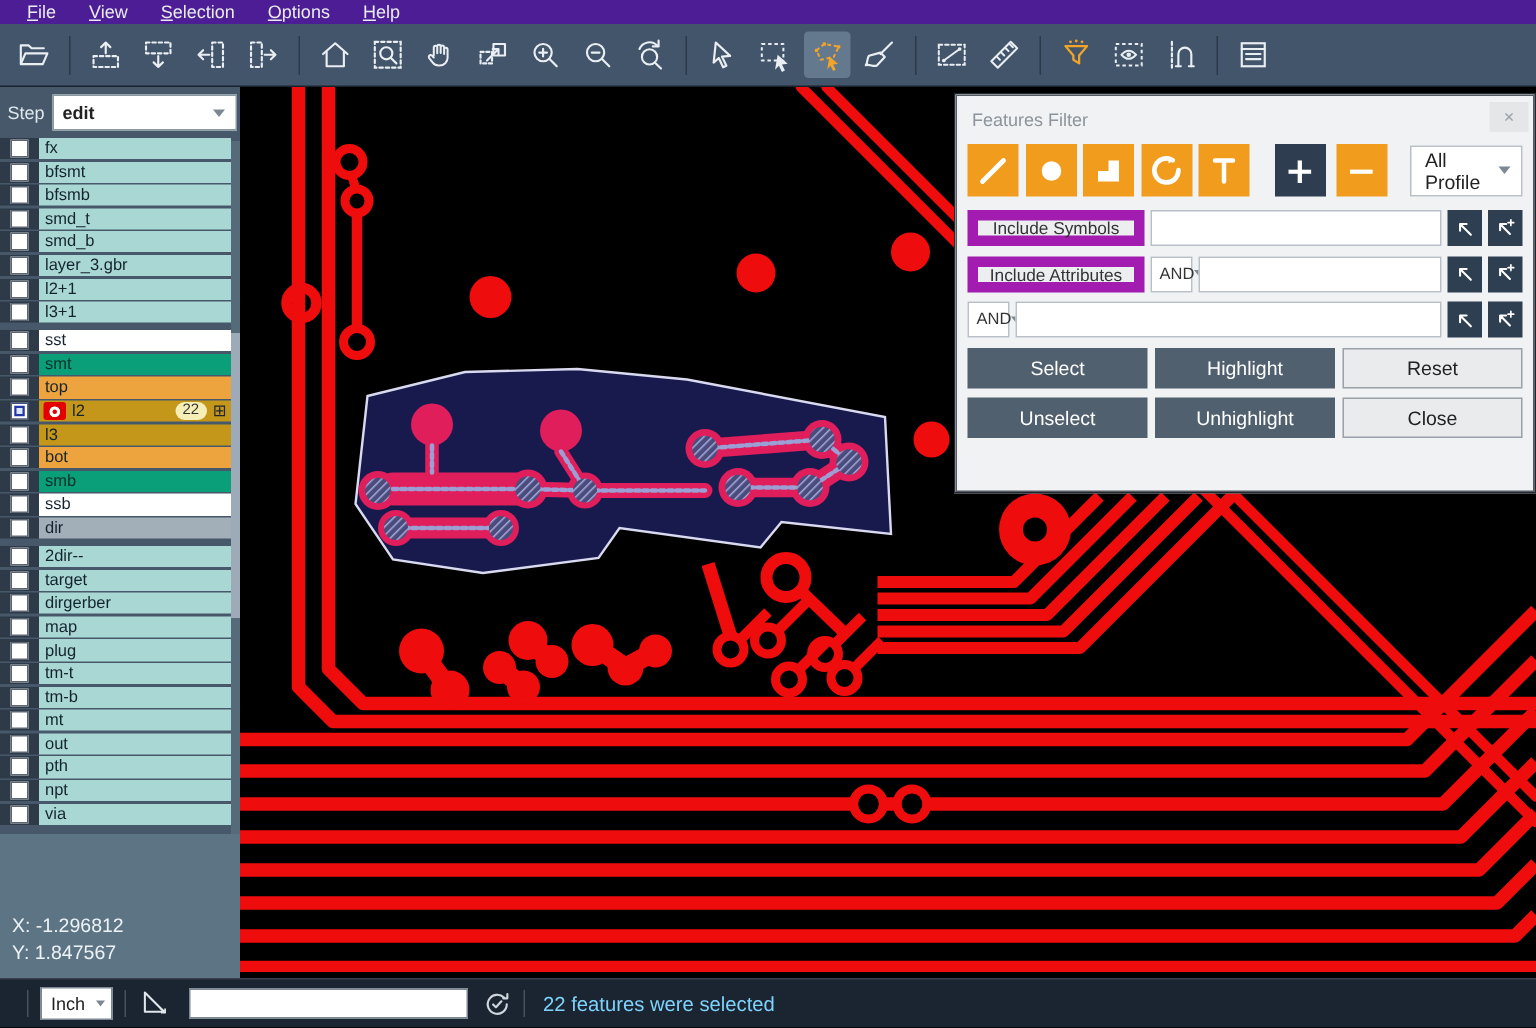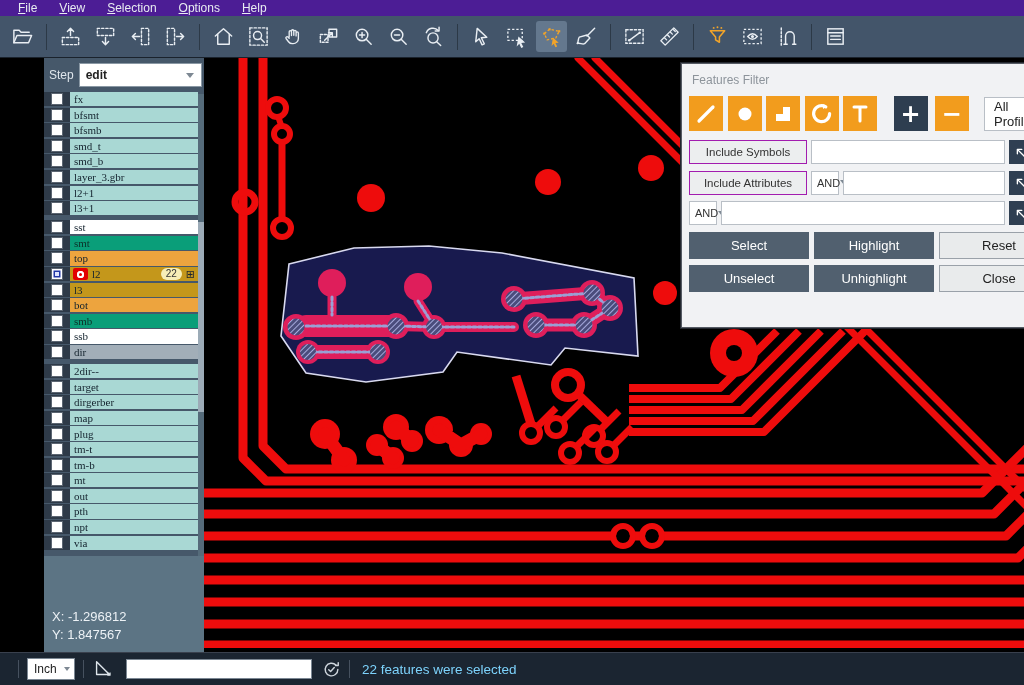--- a/index.html
+++ b/index.html
@@ -16,21 +16,21 @@
   
   .toolbar { height:42px; background:#43556a; border-bottom:1px solid #1a222c;
     display:flex; align-items:center; padding-left:5px; flex:0 0 auto; }
   .tbtn { width:31px; height:31px; display:flex; align-items:center; justify-content:center;
     border-radius:3px; margin:0 2px; flex:0 0 auto; }
   .tbtn svg { width:23px; height:23px; }
   .tbtn.active { background:#64788e; }
   .tsep { width:1px; height:26px; background:#2c3947; margin:0 6px; flex:0 0 auto; }
 
   
-  .main { flex:1 1 auto; display:flex; min-height:0;padding-left:44px; }
+  .main { flex:1 1 auto; display:flex; min-height:0; }
 
   
   .sidebar { width:160px; background:#46586a; position:relative; flex:0 0 auto; }
   .stepbar { height:34px; display:flex; align-items:center; padding:0 2px 0 5px; gap:5px; }
   .steplabel { color:#dfe6ec; font-size:12px; }
   .stepcombo { flex:1; height:24px; background:#fff; border:1px solid #8a98a4; display:flex;
     align-items:center; padding-left:6px; font-size:12px; font-weight:bold; color:#222; }
   .stepcombo .grow { flex:1; }
   .chevdn { width:0; height:0; border-left:4px solid transparent; border-right:4px solid transparent;
     border-top:5px solid #7d8893; margin-right:7px; }
@@ -46,21 +46,21 @@
   .namecell.teal { background:#a9d8d4; }
   .namecell.white { background:#ffffff; }
   .namecell.green { background:#0a9e79; color:#0c3029; }
   .namecell.orange { background:#eda43e; }
   .namecell.gold { background:#c4971b; }
   .namecell.gray { background:#a2aeb8; }
   .workdot { width:15px; height:12px; background:#e20000; border-radius:2px; margin:0 4px 0 -1px;
     display:flex; align-items:center; justify-content:center; flex:0 0 auto; }
   .wd { width:7px; height:7px; background:#fff; border-radius:50%; box-shadow:inset 0 0 0 1.6px #fff; position:relative; }
   .wd::after { content:""; position:absolute; left:2px; top:2px; width:3px; height:3px; background:#e20000; border-radius:50%; }
-  .lname { flex:1;font-family:Liberation Serif, serif; }
+  .lname { flex:1; }
   .lbadge { background:#f6eeb7; color:#333; border-radius:7px; font-size:10px; padding:0 5px;
     margin-right:4px; line-height:12px; }
   .lgrid { font-size:11px; color:#20262c; line-height:12px; }
   .sb-scroll { position:absolute; top:36px; right:0; width:6px; height:518px; background:#556b7a; }
   .sb-thumb { position:absolute; top:128px; width:6px; height:190px; background:#9cabb7; }
   .sb-info { position:absolute; left:0; right:0; bottom:0; height:96px; background:#5c7484;
     display:flex; flex-direction:column; justify-content:flex-end; padding:0 0 8px 8px;
     border-top:1px solid #50播66; }
   .sb-info div { color:#edf2f6; font-size:13px; line-height:18px; }
 
@@ -81,21 +81,21 @@
   .gbtn svg { width:24px; height:24px; }
   .gbtn.orange { background:#f29c1d; color:#fff; margin-right:4.5px; }
   .gbtn.navy { background:#2e3e50; color:#fff; }
   .gbtn.glyph { font-size:24px; font-weight:bold; line-height:1; font-family:"DejaVu Sans",sans-serif; }
   .sp14 { width:12px; } .sp7 { width:7px; } .sp12 { width:11px; }
   .profile { flex:1; height:34px; background:#fff; border:1px solid #b9bfc6; display:flex;
     align-items:center; padding-left:9px; font-size:13px; color:#222; }
   .profile .grow { flex:1; }
   .dlg-rows { margin-top:9px; display:flex; flex-direction:column; gap:6.5px; }
   .frow { display:flex; align-items:center; gap:4px; height:24px; }
-  .flabel { width:118px; height:24px; background:#eceeef; border:1px solid #a21caf; font-size:11.5px;
+  .flabel { width:118px; height:24px; background:#eceeef; border:7px solid #a21caf; font-size:11.5px;
     color:#333; font-family:inherit; }
   .andbox { width:28px; height:24px; background:#fff; border:1px solid #b9bfc6; display:flex;
     align-items:center; padding-left:5px; font-size:11px; color:#333; }
   .andbox .grow { flex:1; }
   .finput { flex:1; height:24px; border:1px solid #b9bfc6; background:#fff; font-size:12px;
     padding:0 4px; min-width:0; font-family:inherit; }
   .navybtn { width:23px; height:24px; background:#2f3f52; border:none; display:flex;
     align-items:center; justify-content:center; }
   .navybtn svg { width:15px; height:15px; }
   .dlg-actions { margin-top:7px; display:grid; grid-template-columns:1fr 1fr 1fr; gap:6px 5px; }

